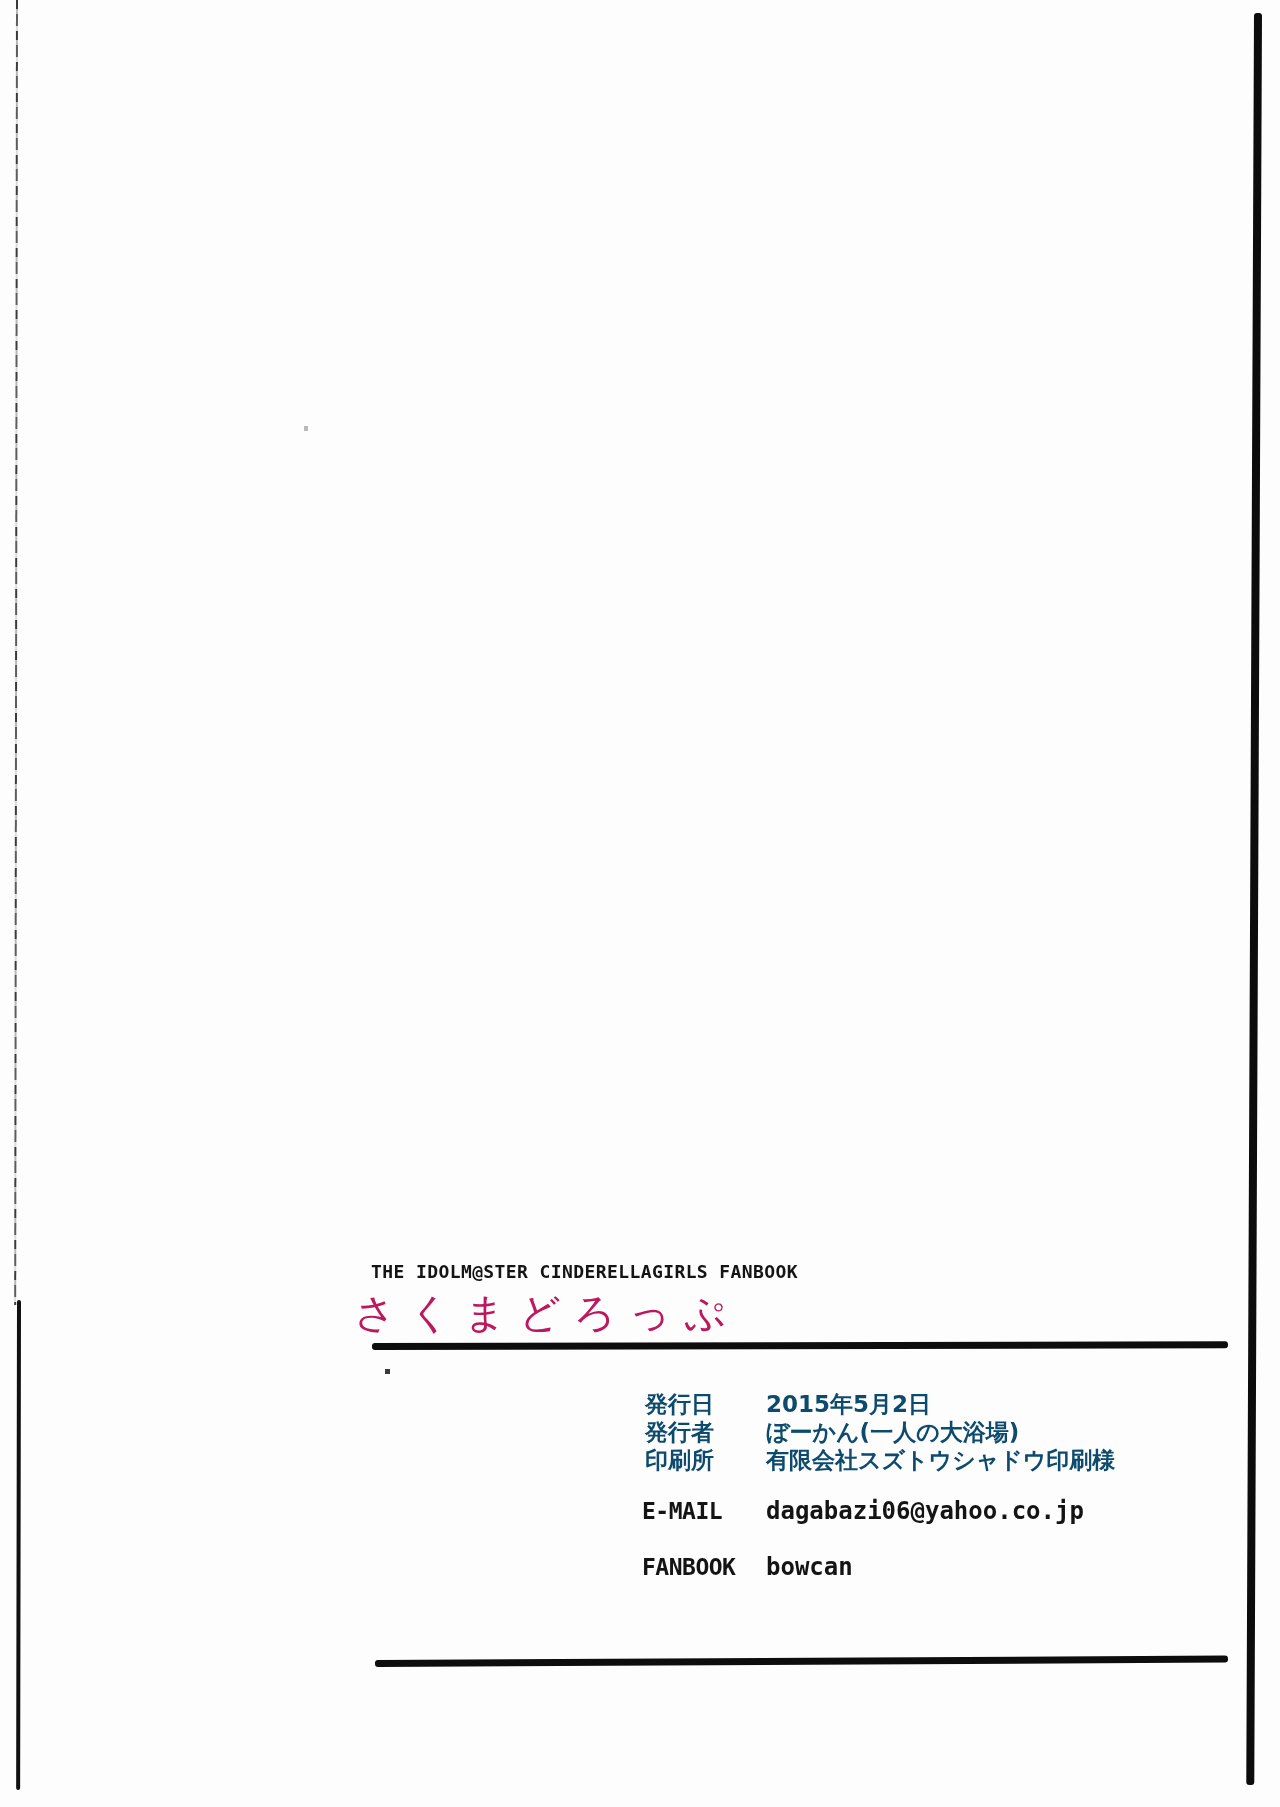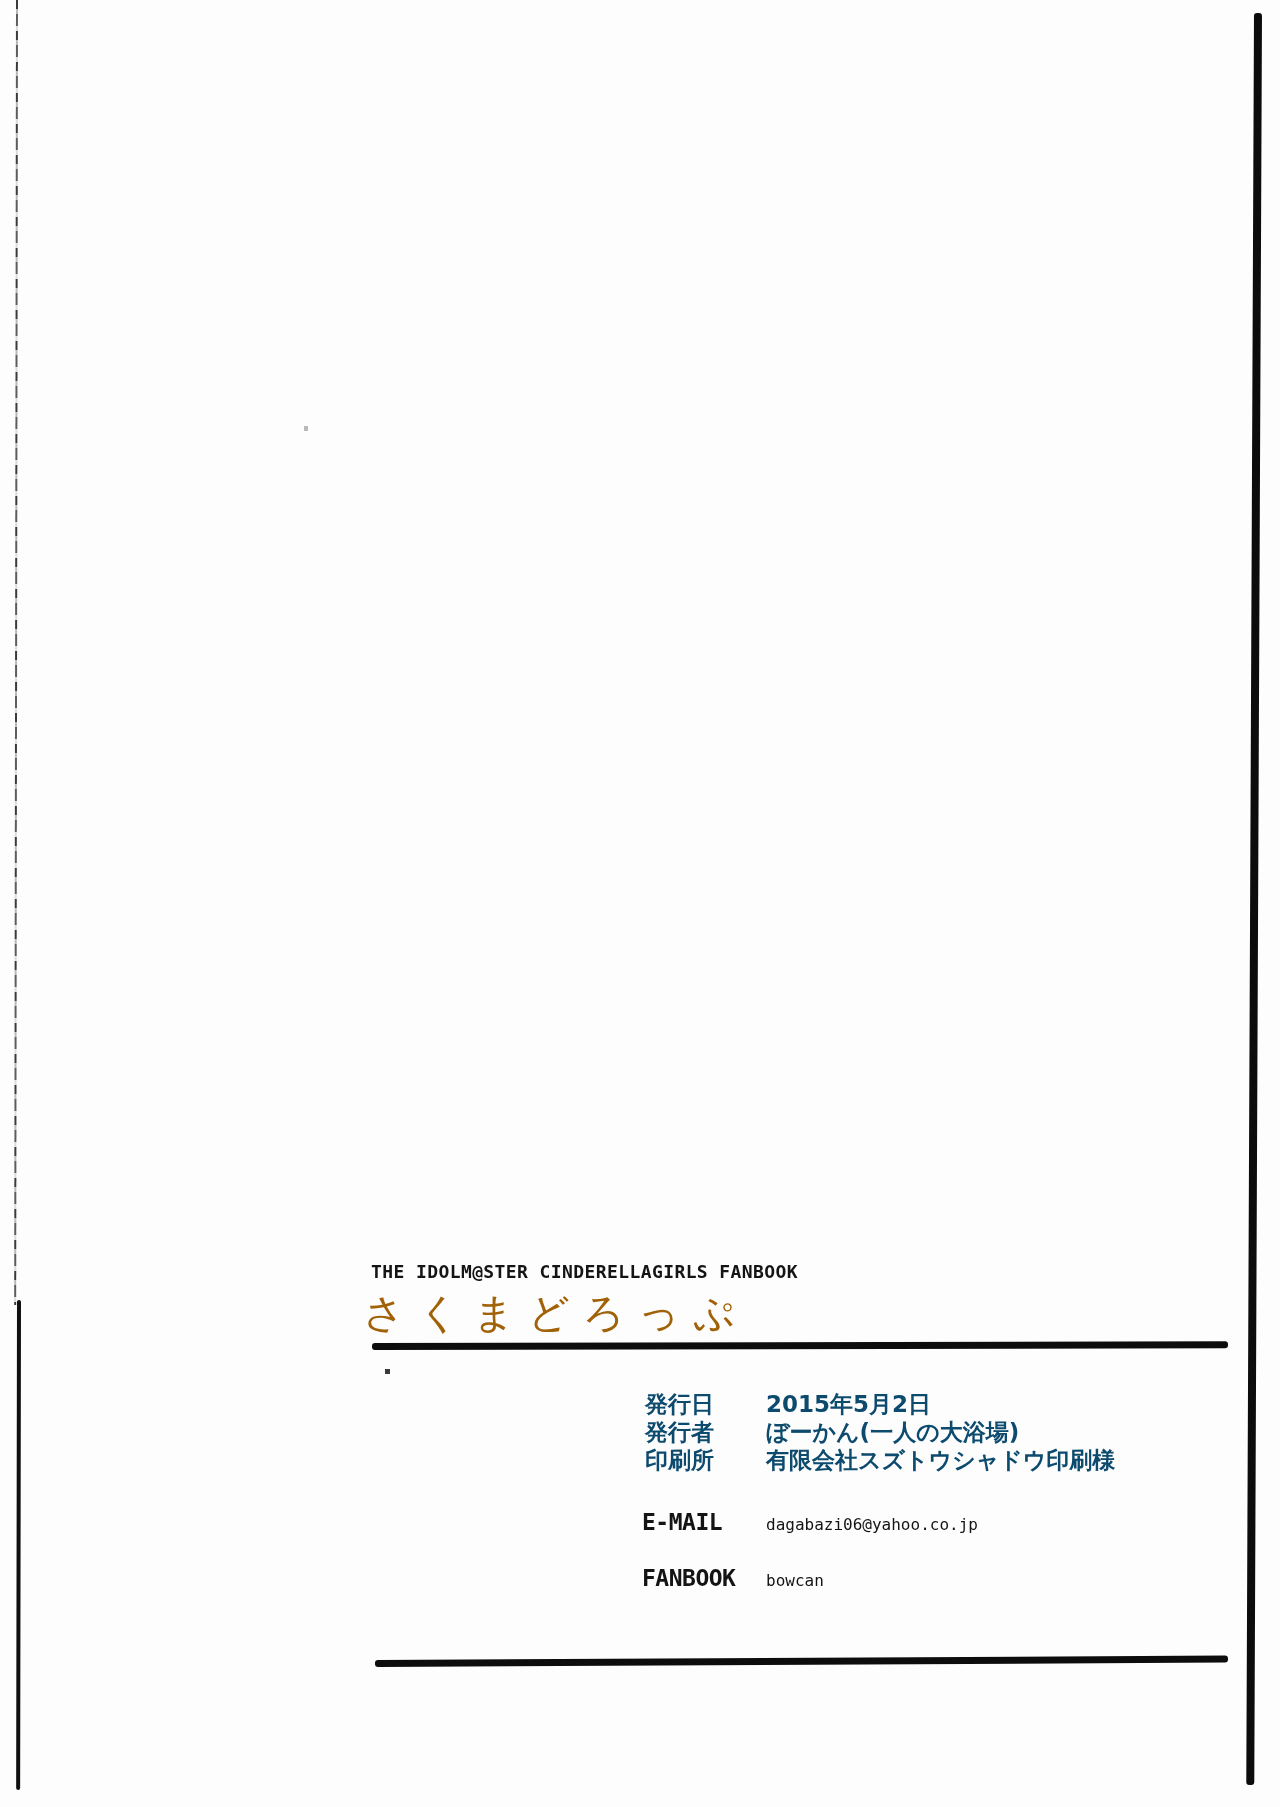--- a/index.html
+++ b/index.html
@@ -50,25 +50,25 @@
   .series-line {
     left: 371px; top: 1261px;
     font-family: "DejaVu Sans Mono", monospace;
     font-weight: bold;
     font-size: 18px;
     letter-spacing: 0.4px;
     color: #141414;
     white-space: nowrap;
   }
   .book-title {
-    left: 363px; top: 1286px;
+    left: 354px; top: 1286px;
     font-size: 41px;
     font-weight: 500;
     letter-spacing: 13px;
-    color: #a16207;
+    color: #be185d;
     white-space: nowrap;
   }
   .title-rule {
     left: 372px; top: 1343px; width: 856px; height: 7px;
     background: #0d0d0d;
     border-radius: 3px;
     transform: rotate(-0.12deg);
     transform-origin: left center;
   }
 
@@ -91,25 +91,24 @@
     white-space: nowrap;
     font-family: "DejaVu Sans Mono", monospace;
     color: #141414;
   }
   .contact-row .label {
     display: inline-block;
     width: 124px;
     font-size: 23px;
     font-weight: bold;
     letter-spacing: -0.5px;
-    margin-top: 12px;
   }
   .contact-row .value {
-    font-size: 16px;
-    font-weight: normal;
+    font-size: 24px;
+    font-weight: bold;
     letter-spacing: 0px;
   }
 
   .bottom-rule {
     left: 375px; top: 1660px; width: 853px; height: 7px;
     background: #0d0d0d;
     border-radius: 3px;
     transform: rotate(-0.3deg);
     transform-origin: left center;
   }

